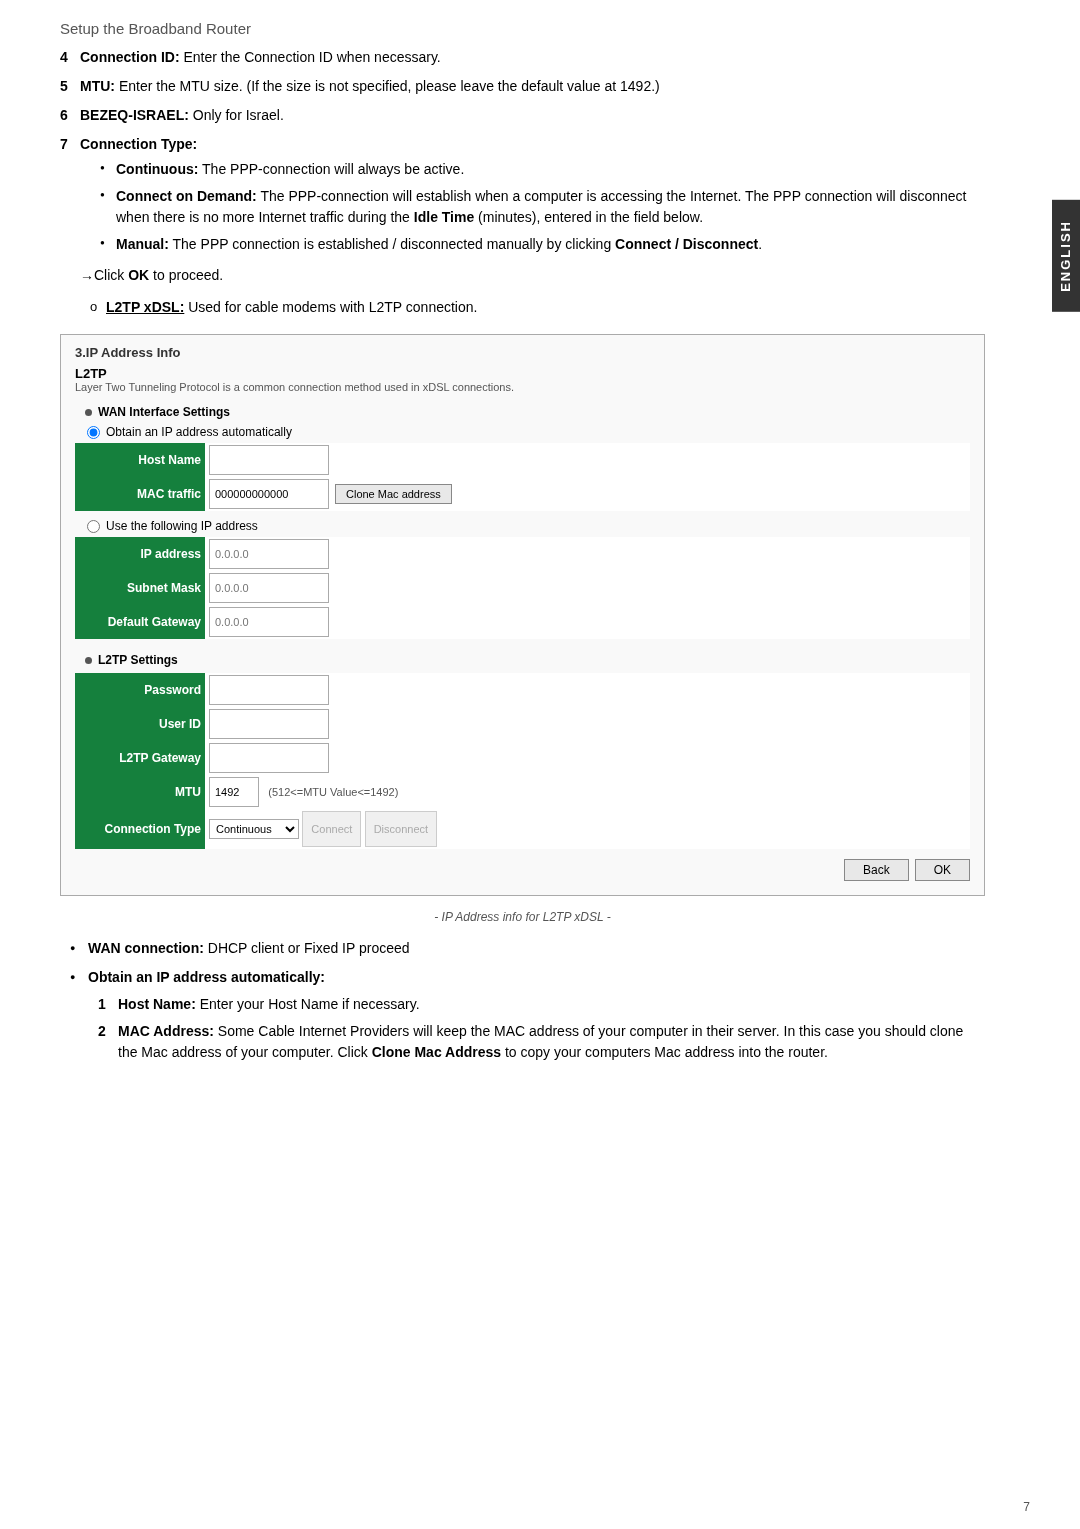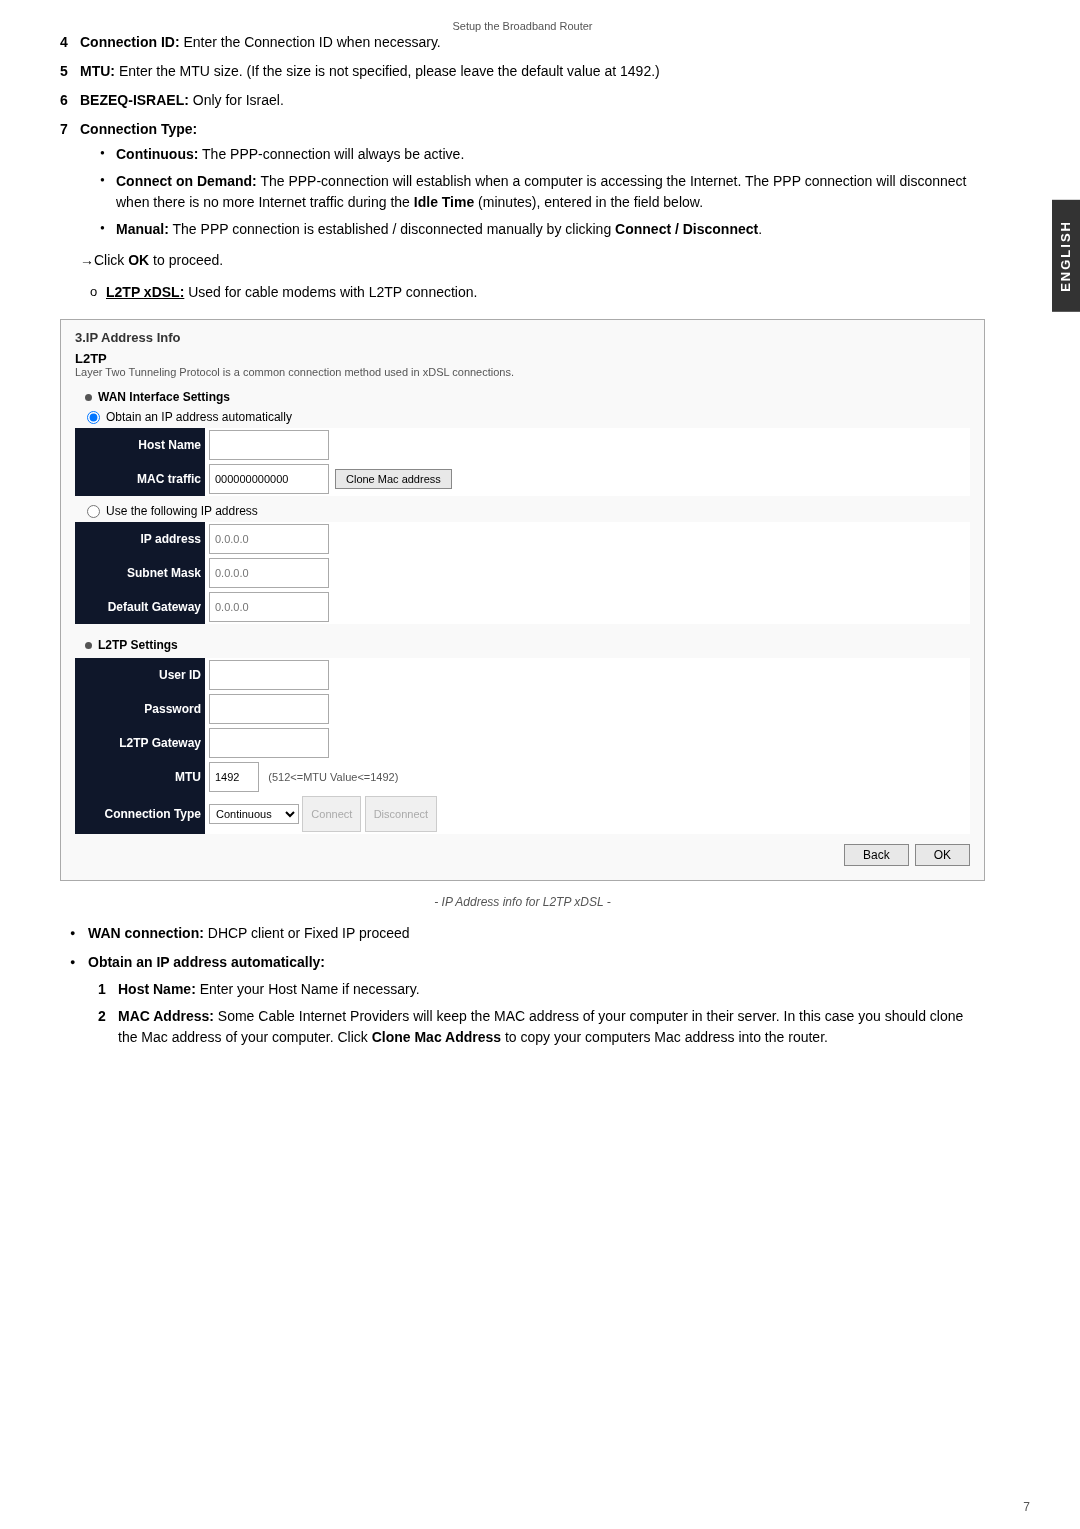--- a/index.html
+++ b/index.html
@@ -26,23 +26,24 @@
       color: #fff;
       font-size: 13px;
       font-weight: bold;
       writing-mode: vertical-rl;
       transform: rotate(180deg);
       padding: 20px 6px;
       letter-spacing: 2px;
       text-align: center;
     }
     .header-line {
-      text-align: center;
-      font-size: 11px;
+      text-align: left;
+      font-size: 15px;
       color: #555;
+      margin-bottom: 10px;
       padding-right: 35px;
     }
     .content-area {
       padding-right: 35px;
     }
     .numbered-list {
       list-style: none;
       margin: 0;
       padding: 0;
     }
@@ -145,21 +146,21 @@
       margin-bottom: 8px;
     }
     .form-table td {
       padding: 2px 4px;
       font-size: 12px;
       vertical-align: middle;
     }
     .label-cell {
       text-align: right;
       width: 130px;
-      background: #0f172a;
+      background: #15803d;
       color: #fff;
       font-weight: bold;
       padding: 3px 8px;
       font-size: 11px;
       white-space: nowrap;
     }
     .input-cell {
       background: #fff;
       padding: 2px 4px;
     }
@@ -399,29 +400,29 @@
         </table>
 
       <div class="section-header" style="margin-top:14px;">
         <span class="dot-bullet"></span>
         <span>L2TP Settings</span>
       </div>
 
       <table class="form-table">
         <tbody>
             <tr>
+          <td class="label-cell">Password</td>
+          <td class="input-cell">
+            <input type="password" class="form-input wide" style="">
+          </td>
+        </tr>
+        <tr>
           <td class="label-cell">User ID</td>
           <td class="input-cell">
             <input type="text" class="form-input wide" style="">
-          </td>
-        </tr>
-        <tr>
-          <td class="label-cell">Password</td>
-          <td class="input-cell">
-            <input type="password" class="form-input wide" style="">
           </td>
         </tr>
         <tr>
           <td class="label-cell">L2TP Gateway</td>
           <td class="input-cell">
             <input type="text" class="form-input wide" style="">
           </td>
         </tr>
         <tr>
           <td class="label-cell">MTU</td>

